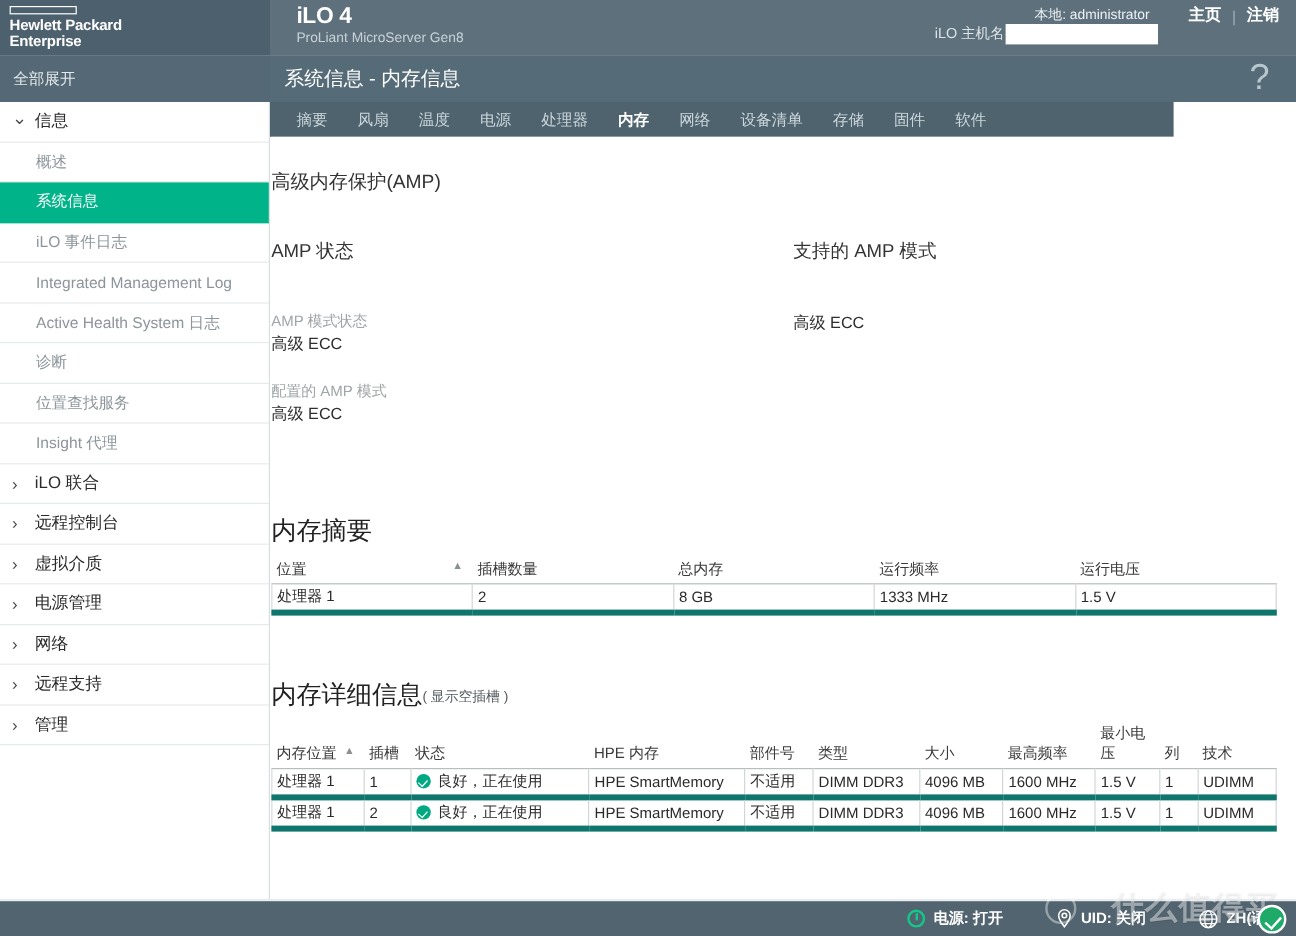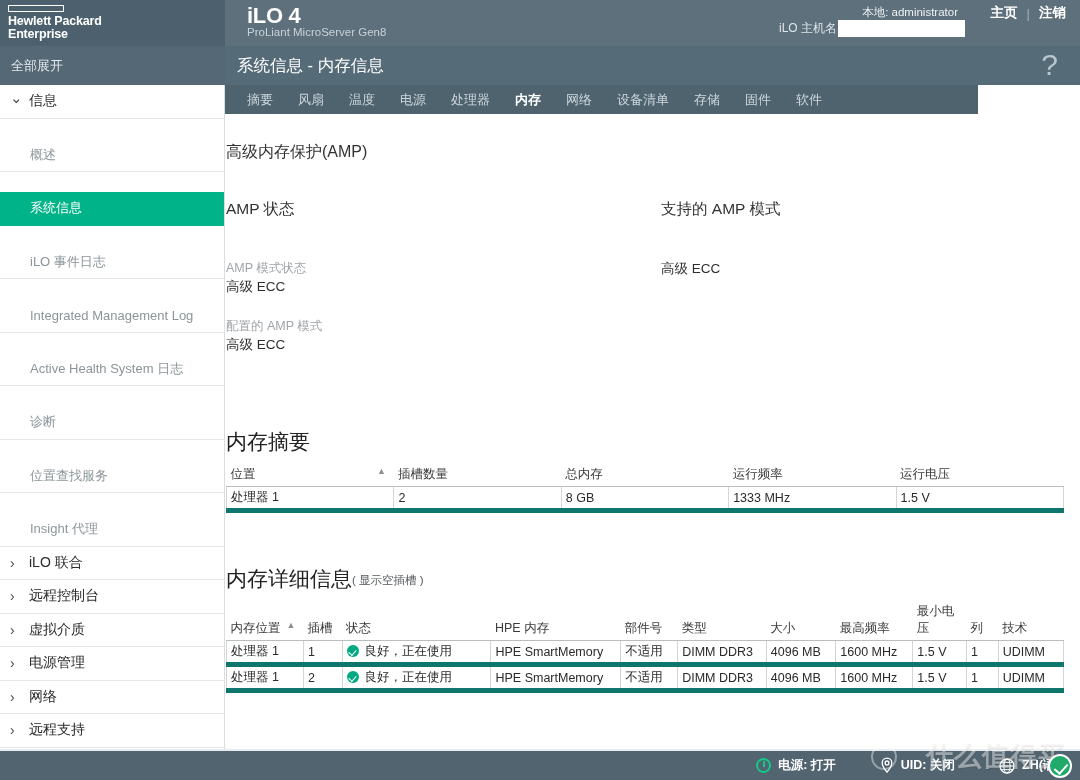--- a/index.html
+++ b/index.html
@@ -27,21 +27,21 @@
   .logo-text {
     color: #ffffff; font-size: 12.5px; font-weight: bold; line-height: 13px;
     letter-spacing: -0.2px;
   }
   .brandbar {
     position: absolute; left: 225px; top: 0; width: 855px; height: 46px;
     background: #5d707c;
   }
   .brand-title {
     position: absolute; left: 22px; top: 3px;
-    color: #ffffff; font-size: 22px; font-weight: bold; letter-spacing: -0.3px;
+    color: #ffffff; font-size: 19px; font-weight: bold; letter-spacing: -0.3px;
   }
   .brand-sub {
     position: absolute; left: 22px; top: 26px;
     color: #c8d2d8; font-size: 11.5px;
   }
   .user-local {
     position: absolute; right: 122px; top: 5px;
     color: #eef2f4; font-size: 11.5px; white-space: nowrap;
   }
   .host-row {
@@ -95,21 +95,21 @@
   .sidebar {
     position: absolute; left: 0; top: 85px; width: 225px; height: 695px;
     background: #ffffff; border-right: 1px solid #d8dde0;
   }
   .nav-item {
     height: 33.5px; border-bottom: 1px solid #e6e9eb;
     display: flex; align-items: center; cursor: pointer;
     font-size: 13px; color: #8c9599; padding-left: 10px;
   }
   .nav-item.top { color: #2b2b2b; font-size: 14px; }
-  .nav-item.child { padding-left: 30px; margin-top: 20px; }
+  .nav-item.child { padding-left: 30px; }
   .nav-item.active { background: #00b388; color: #ffffff; border-bottom-color: #00b388; }
   .chev {
     display: inline-block; width: 14px; color: #4a4a4a; font-size: 11px;
     margin-right: 5px; flex: 0 0 auto;
   }
 
   
   .content {
     position: absolute; left: 226px; top: 114px; width: 854px; height: 637px;
     background: #ffffff; padding: 20px 16px 0 0;

